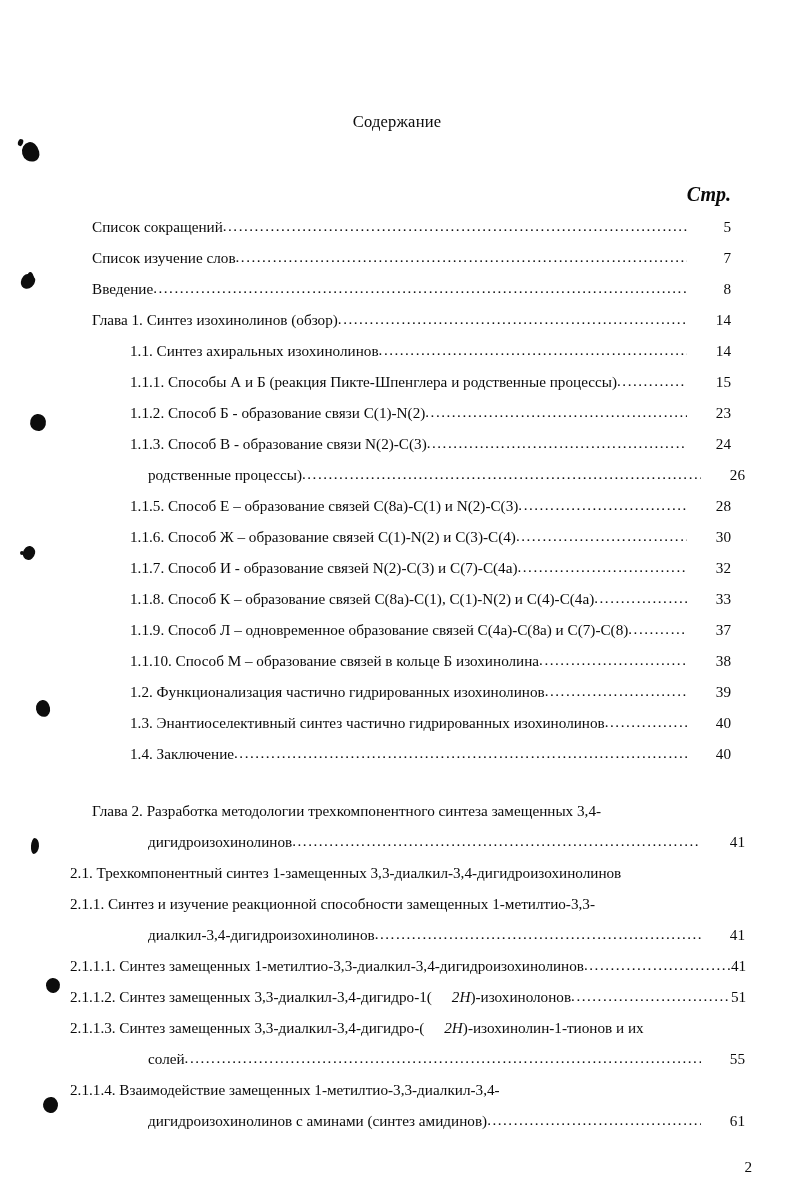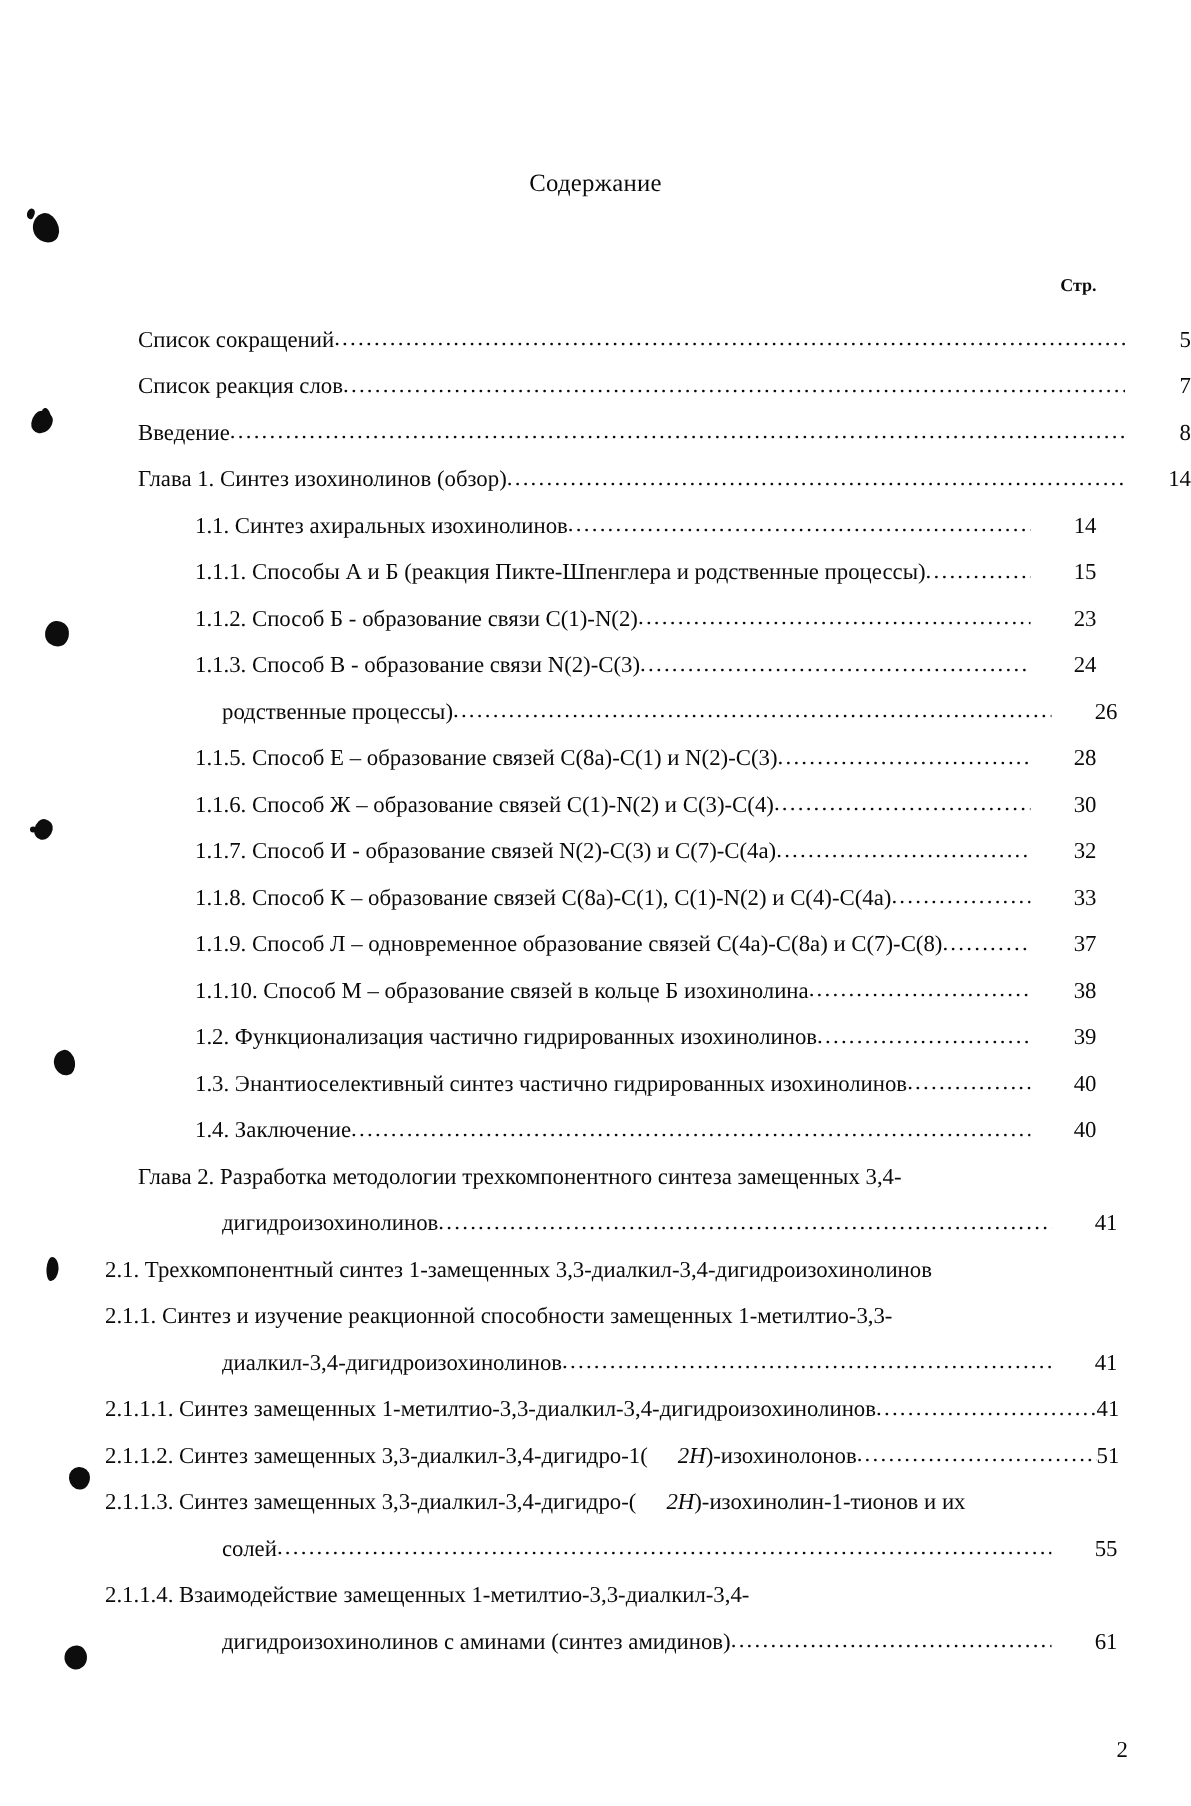--- a/index.html
+++ b/index.html
@@ -68,22 +68,23 @@
     letter-spacing: 0.2px;
   }
 
   
   .col-header {
     position: absolute;
     top: 183px;
     left: 600px;
     width: 131px;
     text-align: right;
-    font-size: 12px;
+    font-size: 20px;
     font-weight: 600;
+    font-style: italic;
   }
 
   
   #toc {
     position: absolute;
     top: 211px;
     left: 0;
     width: 794px;
   }
   .toc-row {
@@ -111,26 +112,26 @@
   .toc-dots.none { letter-spacing: 0; }
   .toc-page {
     flex: 0 0 auto;
     width: 44px;
     text-align: right;
     font-size: 15.2px;
   }
   .toc-page.tight { width: 0px; text-align: left; }
 
   
-  .ind0  { padding-left: 92px;  }
+  .ind0  { padding-left: 92px;  padding-right: 63px; }
   .ind1  { padding-left: 70px; padding-right: 63px; }
   .ind2  { padding-left: 130px; padding-right: 63px; }
   .ind2b { padding-left: 148px; padding-right: 49px; }
 
-  .gap-before { }
+  .gap-before { margin-top: 26px; }
 
   i.chem { font-style: italic; margin-left: 20px; }
 
   
   .page-num {
     position: absolute;
     top: 1158px;
     left: 0;
     width: 752px;
     text-align: right;
@@ -158,21 +159,21 @@
 
   <div class="col-header">Стр.</div>
 
   <div id="toc">
       <div class="toc-row ind0">
         <span class="toc-label">Список сокращений</span>
         <span class="toc-dots">.......................................................................................................................</span>
         <span class="toc-page">5</span>
       </div>
       <div class="toc-row ind0">
-        <span class="toc-label">Список реакция слов</span>
+        <span class="toc-label">Список изучение слов</span>
         <span class="toc-dots">.......................................................................................................................</span>
         <span class="toc-page">7</span>
       </div>
       <div class="toc-row ind0">
         <span class="toc-label">Введение</span>
         <span class="toc-dots">.......................................................................................................................</span>
         <span class="toc-page">8</span>
       </div>
       <div class="toc-row ind0">
         <span class="toc-label">Глава 1. Синтез изохинолинов (обзор)</span>

